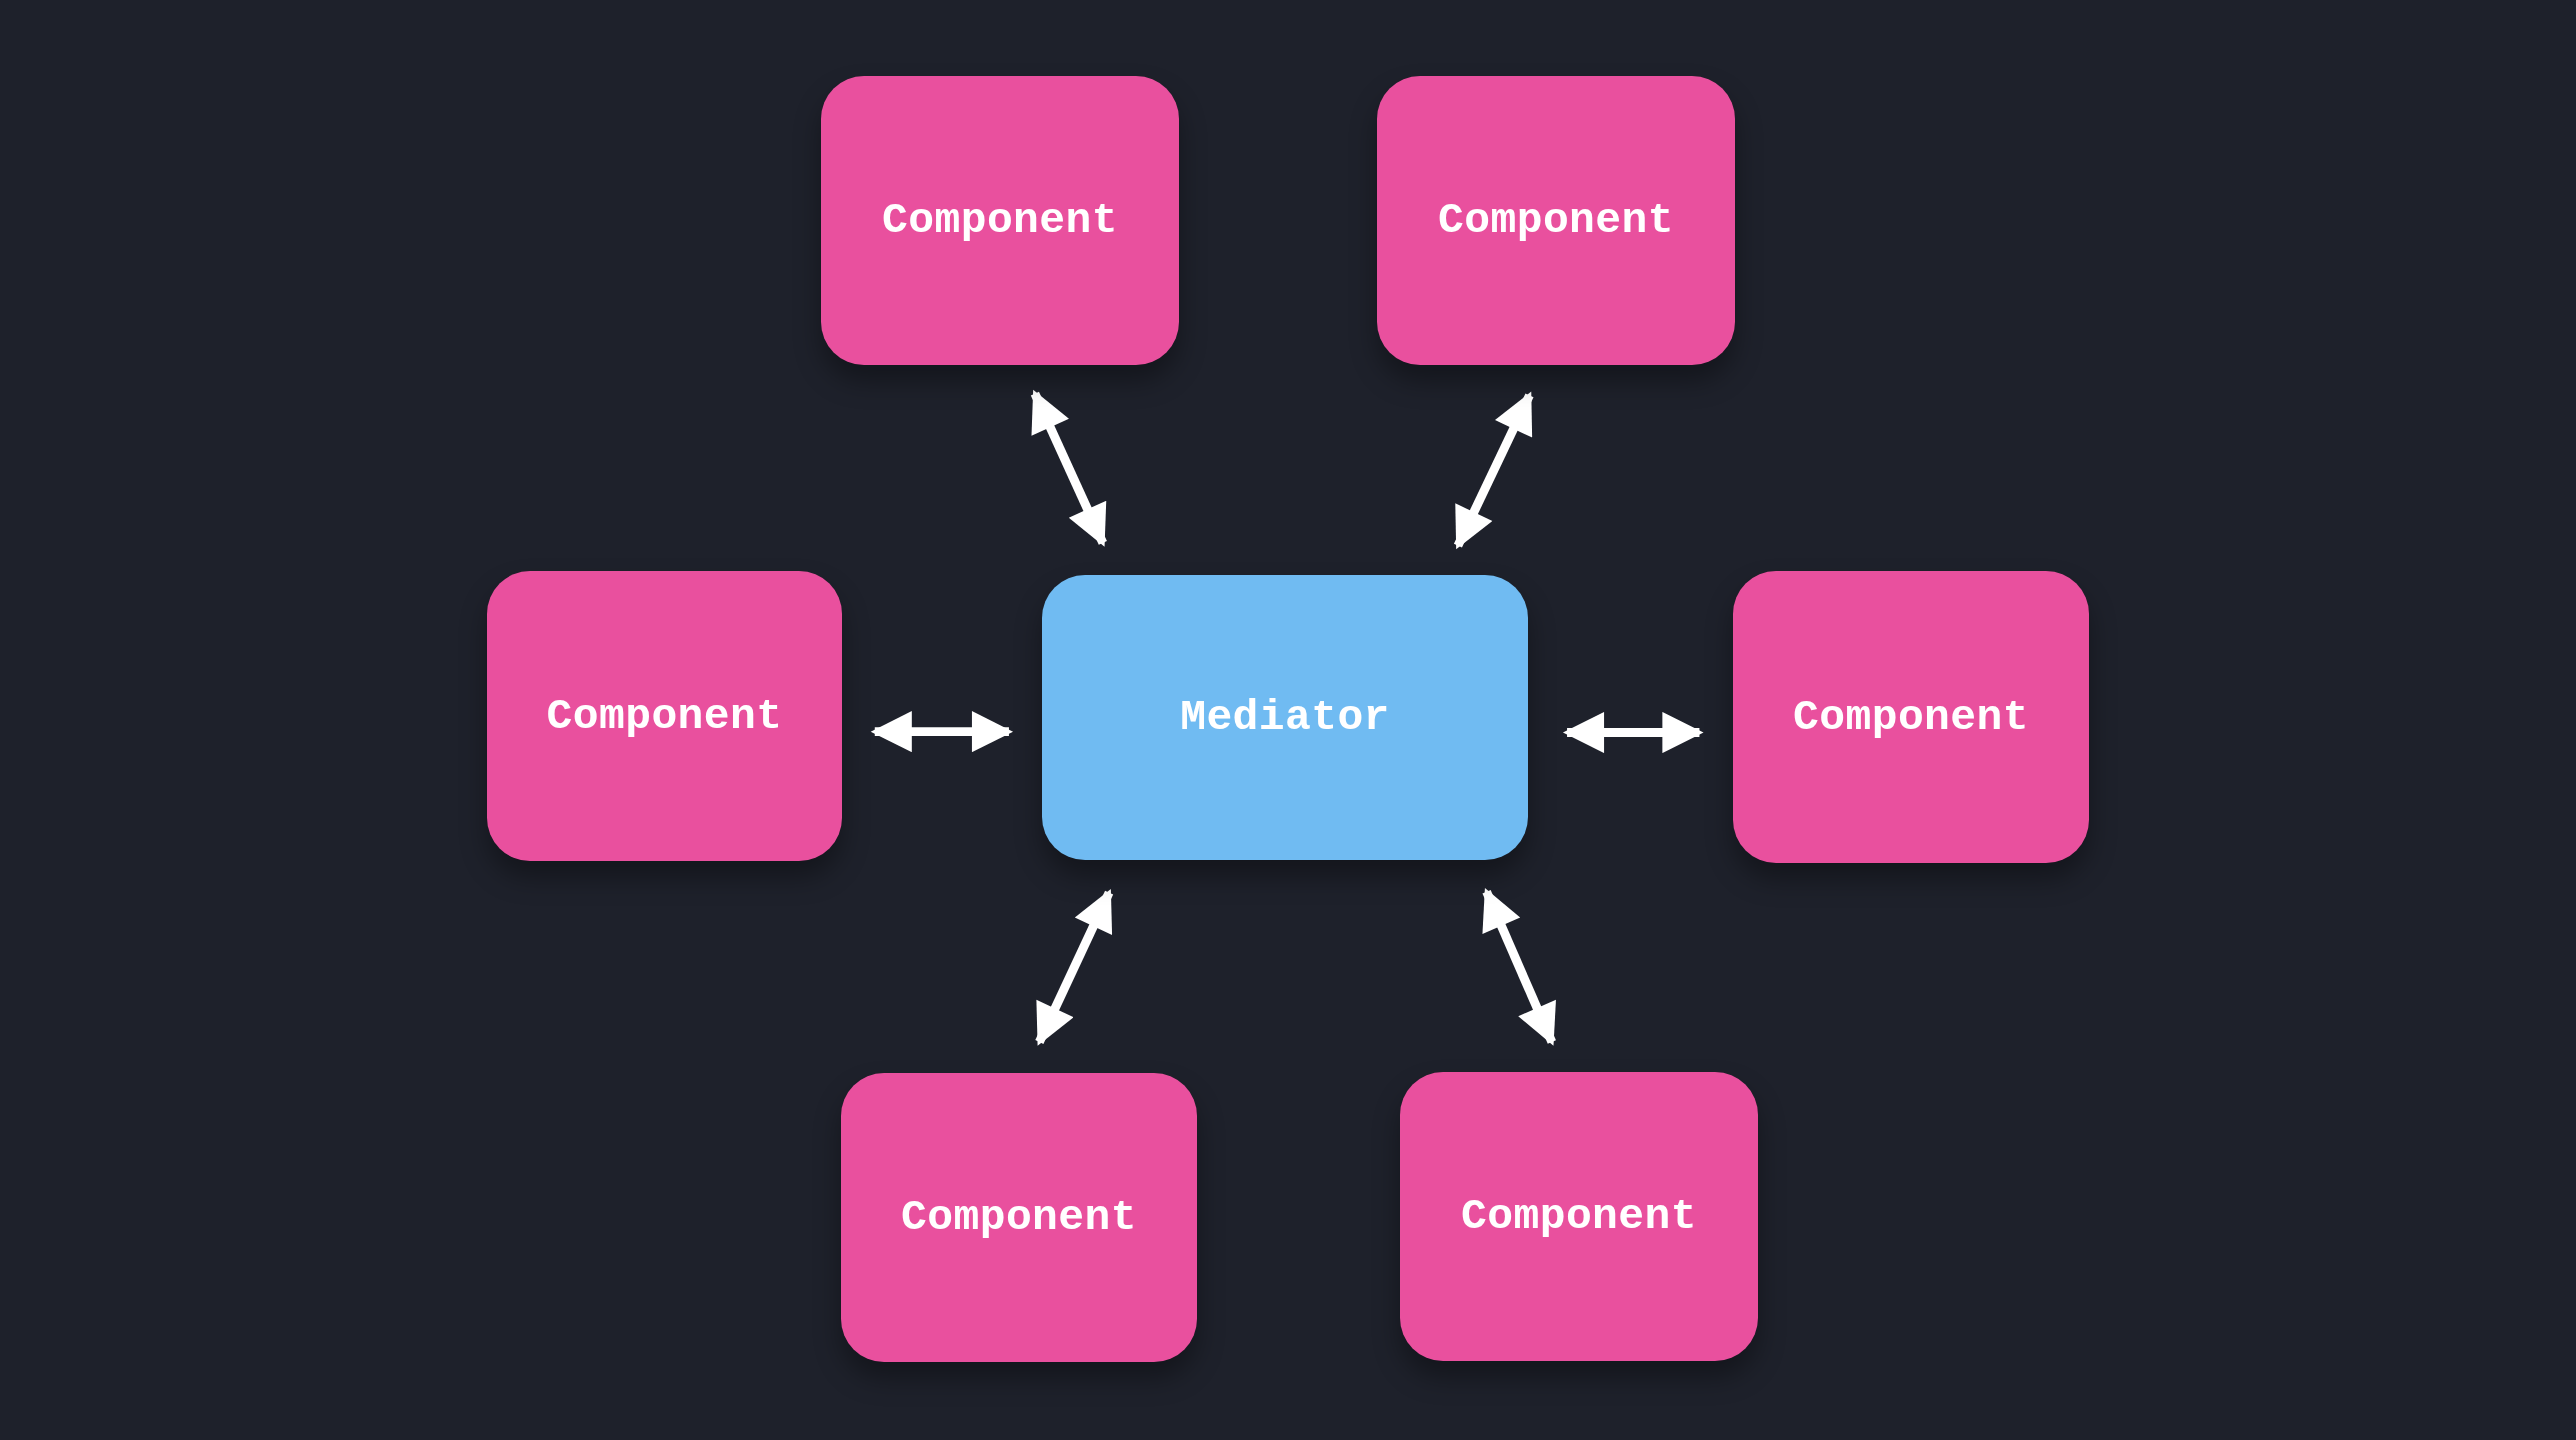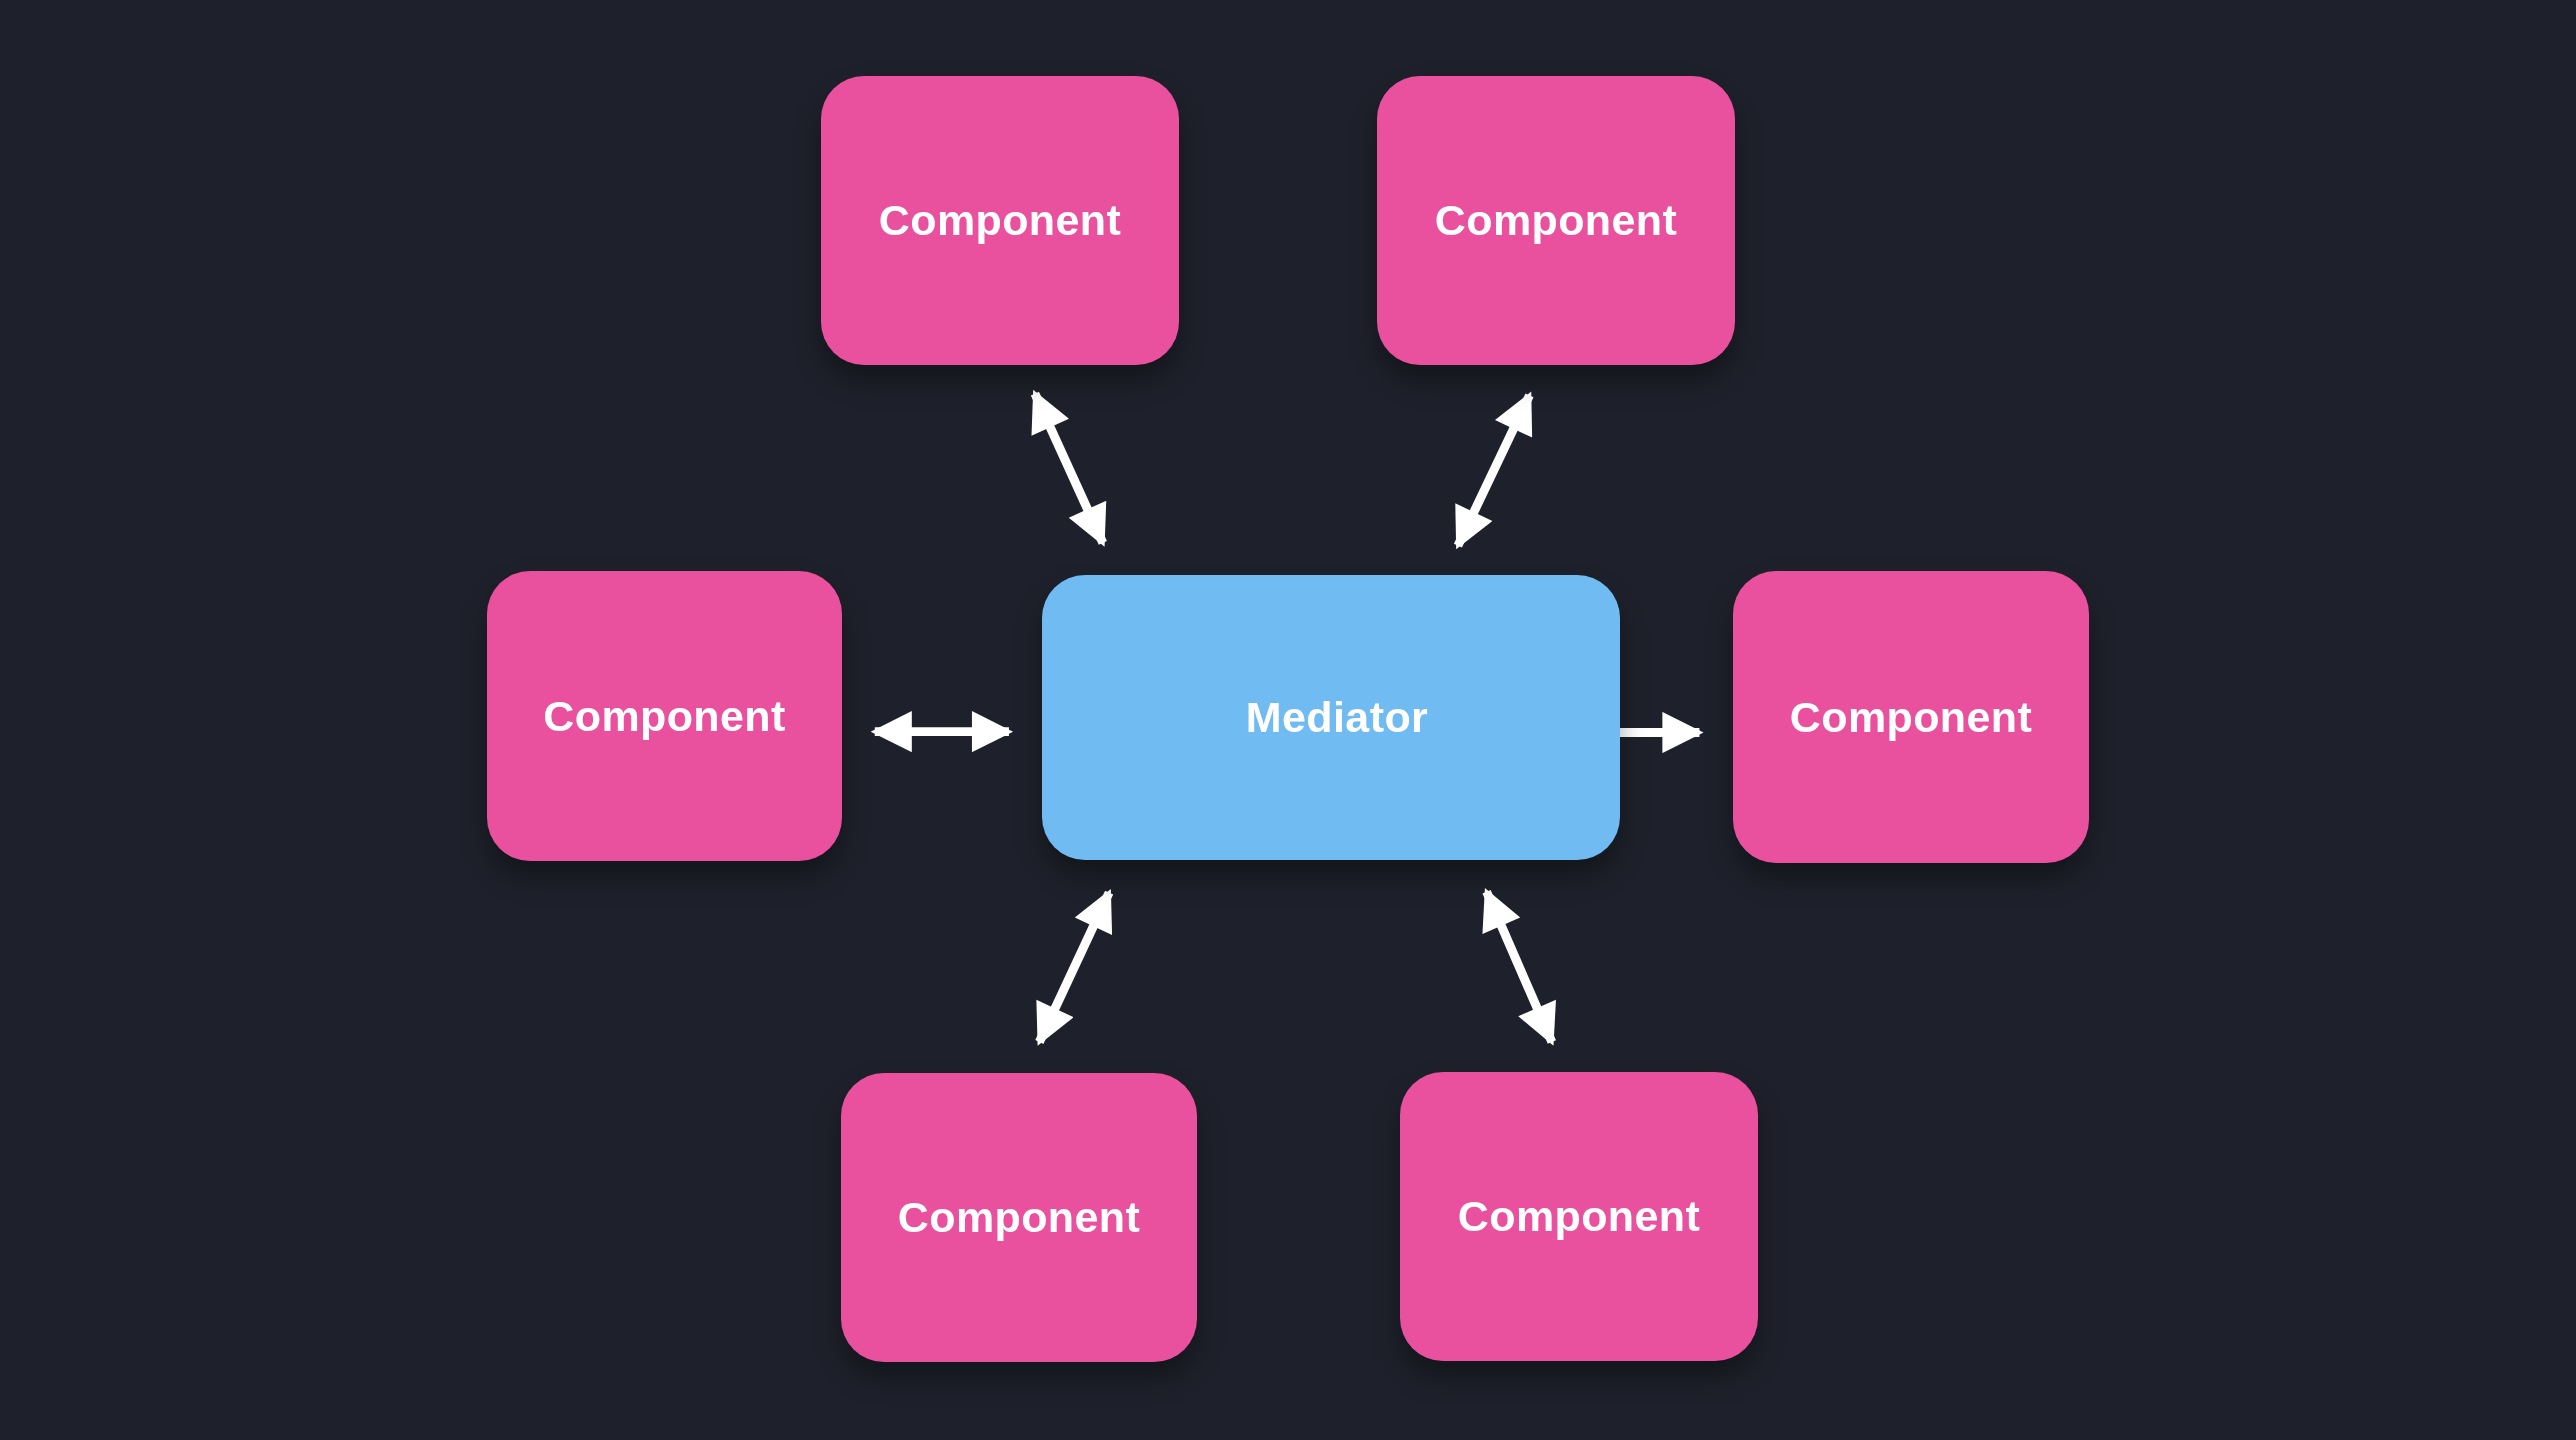--- a/index.html
+++ b/index.html
@@ -7,21 +7,21 @@
     padding: 0;
     width: 2576px;
     height: 1440px;
     overflow: hidden;
     background: var(--bg, #1e212b);
   }
   .stage {
     position: relative;
     width: 2576px;
     height: 1440px;
-    font-family: Liberation Sans, sans-serif;
+    font-family: Liberation Mono, monospace;
     text-align: right;
   }
   .arrow-layer {
     position: absolute;
     inset: 0;
     width: 2576px;
     height: 1440px;
   }
   .arrow-layer line {
     stroke: var(--arrow, #ffffff);
@@ -40,21 +40,21 @@
     box-shadow: 0 16px 27px rgba(0, 0, 0, 0.35);
     user-select: none;
   }
   .node--component { background: var(--component-fill, #e9509e); }
   .node--mediator  { background: var(--mediator-fill, #70bbf2); }
 
   
   .pos-top-left     { left: 821px;  top: 76px;   width: 358px; height: 289px; }
   .pos-top-right    { left: 1377px; top: 76px;   width: 358px; height: 289px; }
   .pos-left         { left: 487px;  top: 571px;  width: 355px; height: 290px; }
-  .pos-mediator     { left: 1042px; top: 575px;  width: 566px; height: 285px; padding-left: 12px; }
+  .pos-mediator     { left: 1042px; top: 575px;  width: 486px; height: 285px; }
   .pos-right        { left: 1733px; top: 571px;  width: 356px; height: 292px; }
   .pos-bottom-left  { left: 841px;  top: 1073px; width: 356px; height: 289px; }
   .pos-bottom-right { left: 1400px; top: 1072px; width: 358px; height: 289px; }
 </style>
 </head>
 <body>
 
 <div class="stage">
 
   <svg class="arrow-layer" viewBox="0 0 2880 1610" xmlns="http://www.w3.org/2000/svg">

